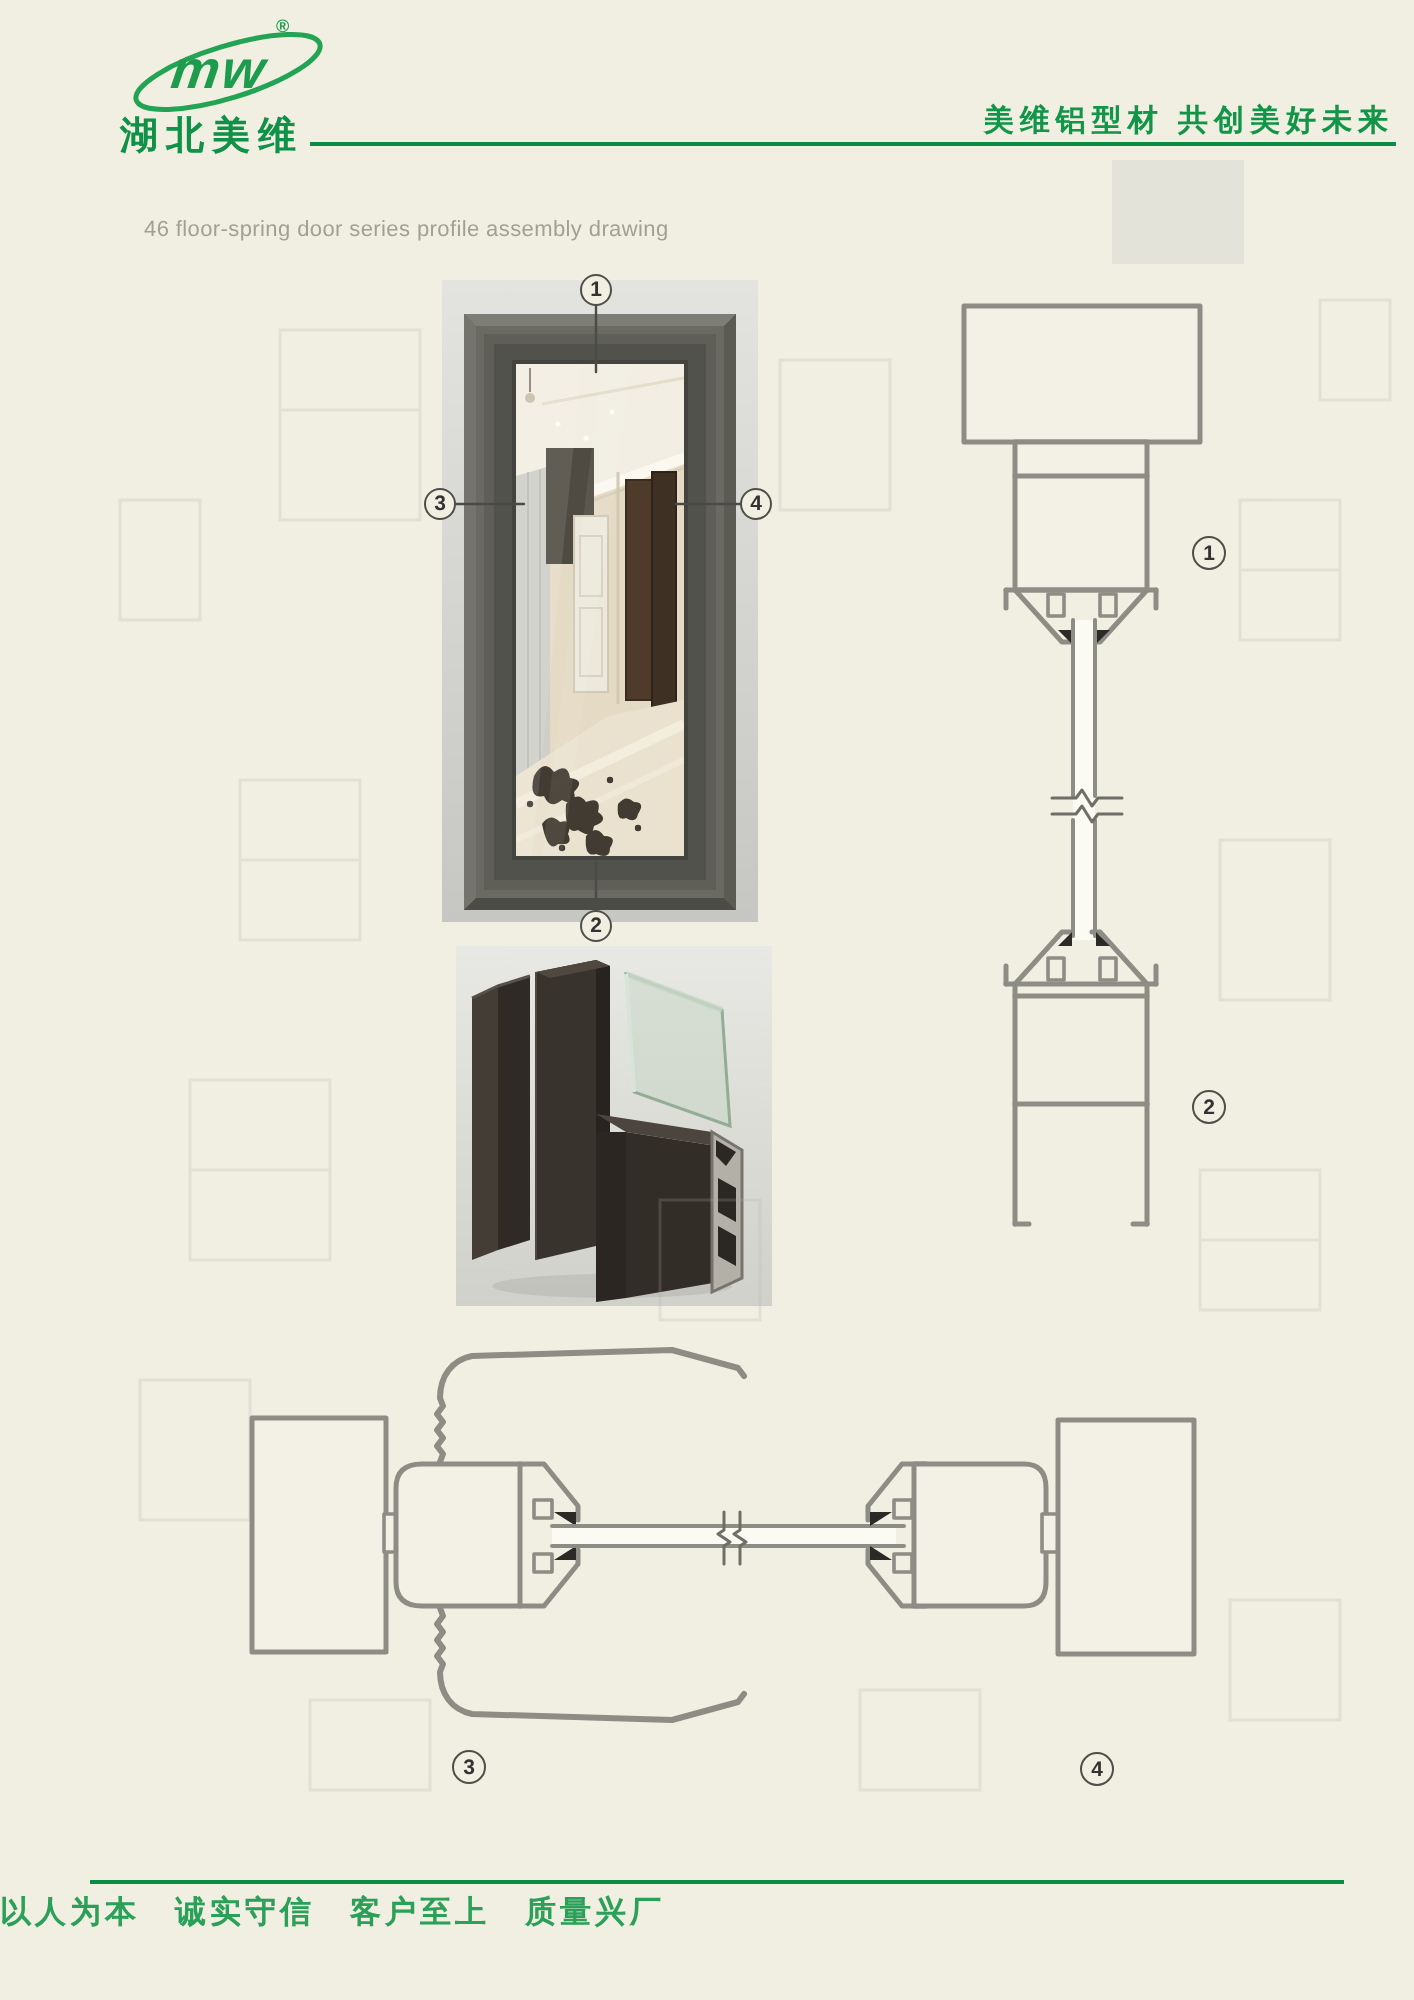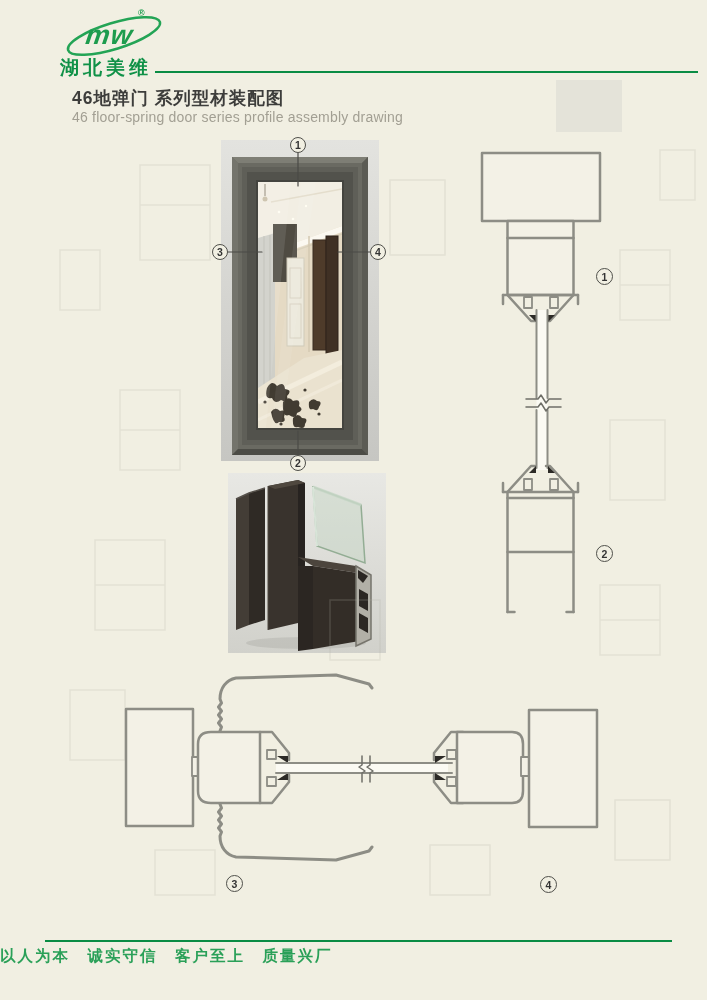--- a/index.html
+++ b/index.html
@@ -24,21 +24,21 @@
   #header-rule{position:absolute;left:155px;top:71px;width:543px;height:2px;background:#0a8c44;}
   #header-slogan{
     position:absolute;right:10px;top:51px;font-size:15px;font-weight:bold;color:#129549;
     letter-spacing:3px;white-space:nowrap;
   }
   #scan-artifact{position:absolute;left:556px;top:80px;width:66px;height:52px;
     background:#d9d9d2;opacity:.55;}
   
   #page-title{position:absolute;left:72px;top:86px;font-size:17.5px;font-weight:600;
     color:#3d3d3b;letter-spacing:1px;white-space:nowrap;}
-  #page-subtitle{position:absolute;left:72px;top:109px;font-size:14px;color:#a29f93;
+  #page-subtitle{position:absolute;left:72px;top:109px;font-size:11px;color:#a29f93;
     letter-spacing:.2px;white-space:nowrap;}
   
   #door-photo{position:absolute;left:221px;top:140px;width:158px;height:321px;z-index:1;}
   #assembly-render{position:absolute;left:228px;top:473px;width:158px;height:180px;z-index:1;}
   #sections-drawing{position:absolute;left:0;top:130px;z-index:2;pointer-events:none;}
   
   .callout{
     position:absolute;z-index:3;width:16px;height:16px;border-radius:50%;
     border:1.5px solid #4f4f4a;background:#f1efe2;color:#333;
     font-size:10.5px;font-weight:bold;display:flex;align-items:center;justify-content:center;
@@ -60,22 +60,22 @@
 
   <div id="logo-block">
     <svg id="logo-swoosh" width="110" height="56" viewBox="0 0 110 56">
       <ellipse cx="52" cy="28" rx="48" ry="13" fill="none" stroke="#23a455" stroke-width="2.5" transform="rotate(-17 52 28)"></ellipse>
     </svg>
     <div id="logo-text">mw</div>
     <div id="registered-mark">®</div>
     <div id="company-name">湖北美维</div>
   </div>
   <div id="header-rule"></div>
-
-  <div id="page-title">46地弹门 系列型材装配图</div>
+  <div id="header-slogan">美维铝型材 共创美好未来</div>
+
   <div id="page-subtitle">46 floor-spring door series profile assembly drawing</div>
 
   <svg id="door-photo" viewBox="0 0 158 321">
     <defs>
       <linearGradient id="phBg" x1="0" y1="0" x2="0" y2="1">
         <stop offset="0" stop-color="#e3e3df"></stop>
           <stop offset="1" stop-color="#c6c6c2"></stop>
       </linearGradient>
       <clipPath id="glassClip">
           <rect x="37" y="42" width="84" height="246"></rect>

